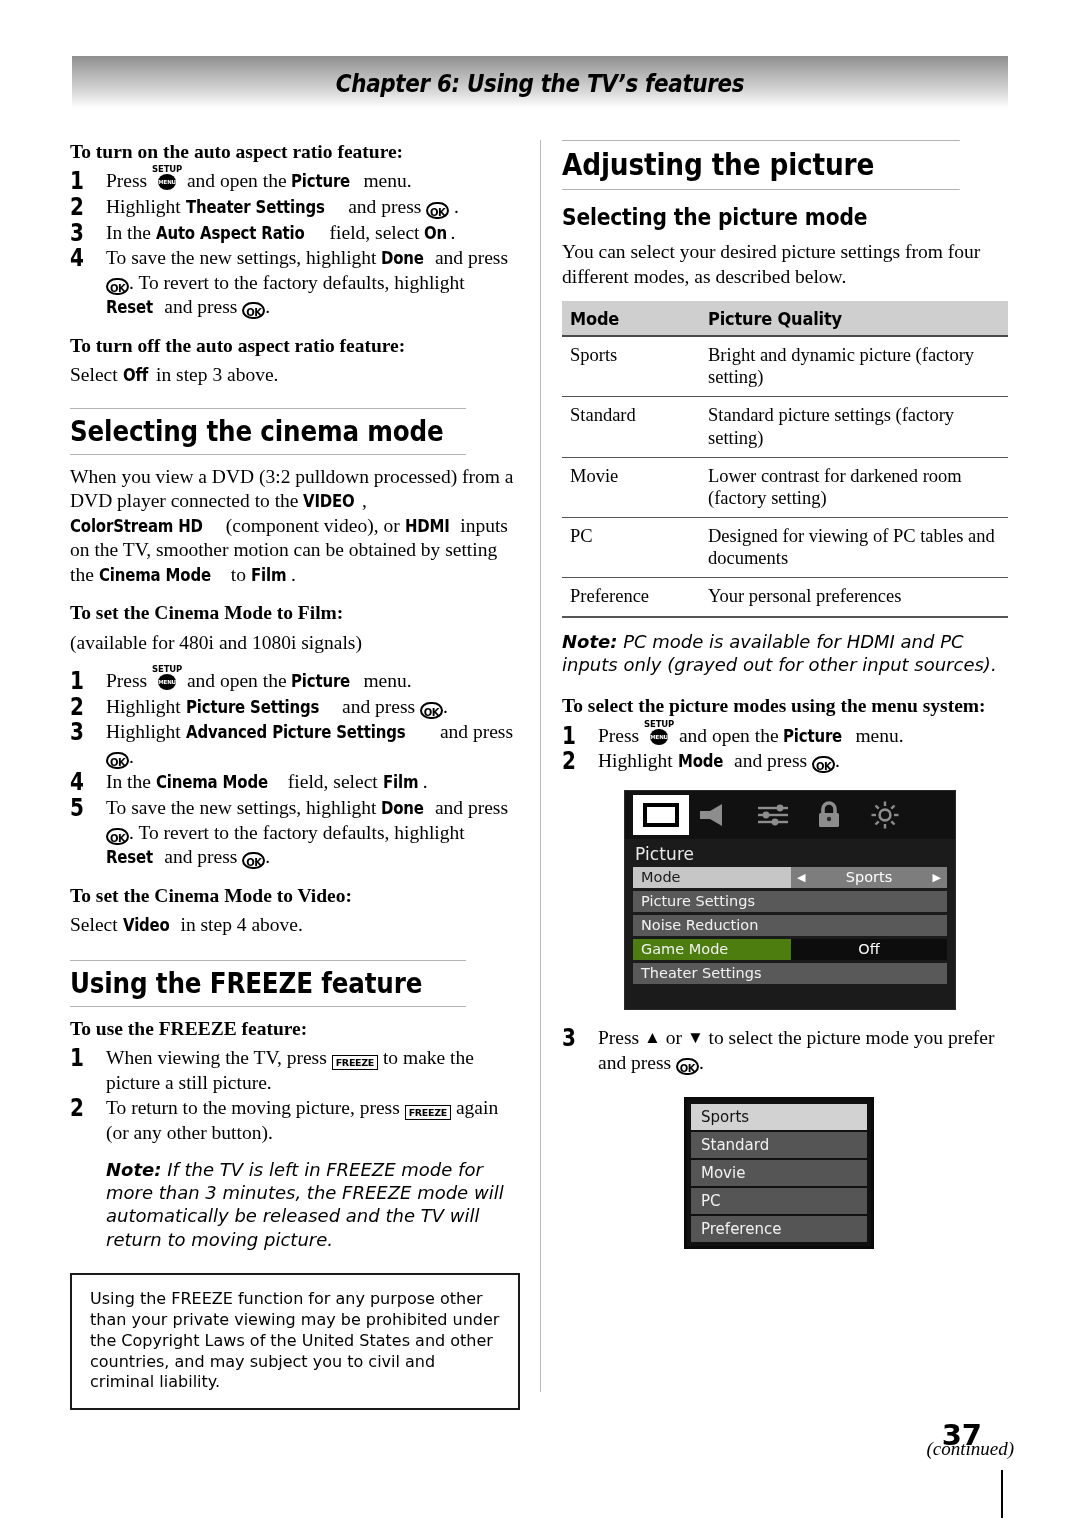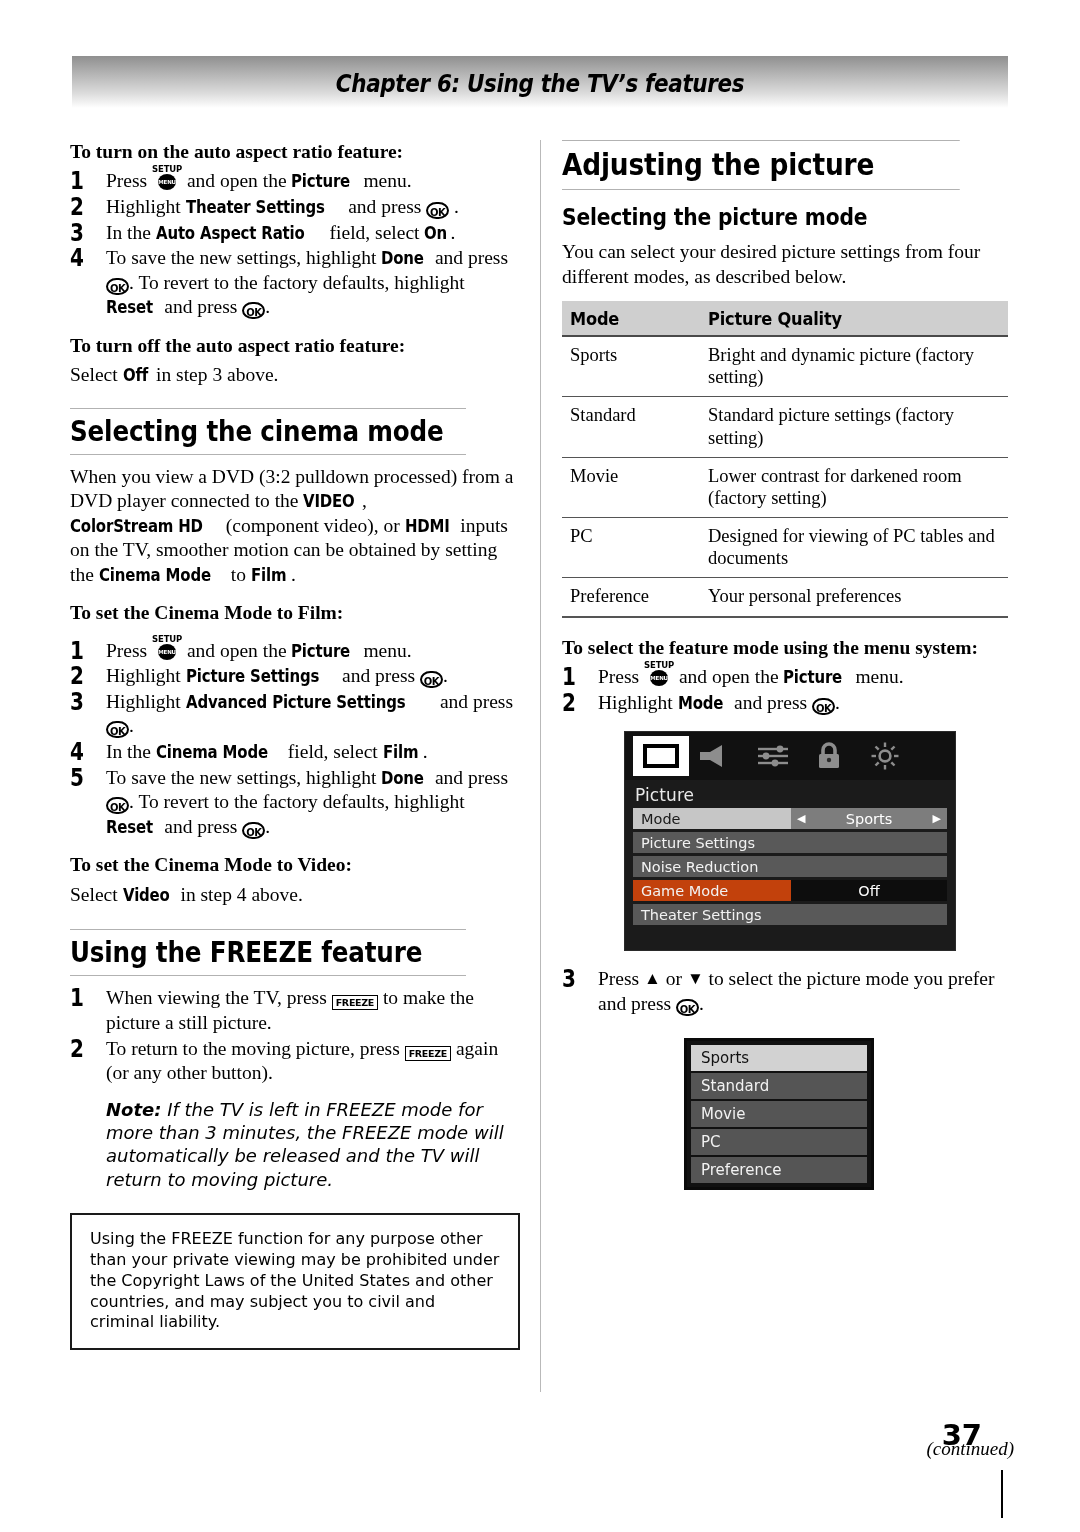--- a/index.html
+++ b/index.html
@@ -135,21 +135,21 @@
   .tv-iconbar{display:flex;align-items:center;height:48px;padding:0 8px;background:#111;}
   .tv-ic{width:56px;height:40px;display:flex;align-items:center;justify-content:center;}
   .tv-ic.sel{background:#fff;}
   .tv-title{
     color:#e9e9e9;font-size:17px;padding:5px 0 3px 10px;letter-spacing:0.1px;
   }
   .tv-rows{padding:0 8px;}
   .tv-row{display:flex;height:21px;margin-bottom:3px;font-size:14.5px;}
   .tv-row .lbl{
     display:flex;align-items:center;padding-left:8px;
-    background:#c2410c;color:#f2f2f2;flex:1 1 auto;
+    background:#4d7c0f;color:#f2f2f2;flex:1 1 auto;
   }
   .tv-row .lbl.hi{background:#c6c6c6;color:#1a1a1a;}
   .tv-row .val{
     display:flex;align-items:center;justify-content:center;position:relative;
     width:156px;flex:0 0 156px;background:#7d7d7d;color:#fff;
   }
   .tv-row .val.dark{background:#0d0d0d;}
   .tv-row .val .ar{position:absolute;font-size:11px;line-height:1;}
   .tv-row .val .ar.l{left:6px;}
   .tv-row .val .ar.r{right:6px;}
@@ -208,20 +208,21 @@
   </ol>
 
   <div class="bold-serif">To turn off the auto aspect ratio feature:</div>
   <p class="body"><span>Select </span><span class="ui">Off</span><span> in step 3 above.</span></p>
 
   <div class="sec-head" style="margin-top:20px">Selecting the cinema mode</div>
 
   <p class="body"><span>When you view a DVD (3:2 pulldown processed) from a DVD player connected to the </span><span class="ui">VIDEO</span><span>, </span><span class="ui">ColorStream HD</span><span> (component video), or </span><span class="ui">HDMI</span><span> inputs on the TV, smoother motion can be obtained by setting the </span><span class="ui">Cinema Mode</span><span> to </span><span class="ui">Film</span><span>.</span></p>
 
   <div class="bold-serif">To set the Cinema Mode to Film:</div>
+  <p class="body">(available for 480i and 1080i signals)</p>
 
   <ol class="steps" style="margin-top:14px">
     <li>
       <span class="num">1</span><span>Press </span><span class="key-setup"><span class="lbl">SETUP</span><span class="circ">MENU</span></span><span> and open the </span><span class="ui">Picture</span><span> menu.</span>
     </li>
     <li>
       <span class="num">2</span><span>Highlight </span><span class="ui">Picture Settings</span><span> and press </span><span class="key-ok">OK</span><span>.</span>
     </li>
     <li>
       <span class="num">3</span><span>Highlight </span><span class="ui">Advanced Picture Settings</span><span> and press </span><span class="key-ok">OK</span><span>.</span>
@@ -232,20 +233,21 @@
     <li>
       <span class="num">5</span><span>To save the new settings, highlight </span><span class="ui">Done</span><span> and press </span><span class="key-ok">OK</span><span>. To revert to the factory defaults, highlight </span><span class="ui">Reset</span><span> and press </span><span class="key-ok">OK</span><span>.</span>
     </li>
   </ol>
 
   <div class="bold-serif">To set the Cinema Mode to Video:</div>
   <p class="body"><span>Select </span><span class="ui">Video</span><span> in step 4 above.</span></p>
 
   <div class="sec-head" style="margin-top:22px">Using the FREEZE feature</div>
 
+  <div class="bold-serif" style="margin-top:8px">To use the FREEZE feature:</div>
 
   <ol class="steps">
     <li>
       <span class="num">1</span><span>When viewing the TV, press </span><span class="key-freeze">FREEZE</span><span> to make the picture a still picture.</span>
     </li>
     <li>
       <span class="num">2</span><span>To return to the moving picture, press </span><span class="key-freeze">FREEZE</span><span> again (or any other button).</span>
     </li>
   </ol>
 
@@ -286,22 +288,23 @@
         <td class="c1">PC</td>
         <td>Designed for viewing of PC tables and documents</td>
       </tr>
       <tr>
         <td class="c1">Preference</td>
         <td>Your personal preferences</td>
       </tr>
     </tbody>
   </table>
 
-
-  <div class="bold-serif" style="margin-top:18px">To select the feature mode using the menu system:</div>
+  <p class="note"><b>Note:</b><span> PC mode is available for HDMI and PC inputs only (grayed out for other input sources).</span></p>
+
+  <div class="bold-serif" style="margin-top:18px">To select the picture modes using the menu system:</div>
 
   <ol class="steps">
     <li>
       <span class="num">1</span><span>Press </span><span class="key-setup"><span class="lbl">SETUP</span><span class="circ">MENU</span></span><span> and open the </span><span class="ui">Picture</span><span> menu.</span>
     </li>
     <li>
       <span class="num">2</span><span>Highlight </span><span class="ui">Mode</span><span> and press </span><span class="key-ok">OK</span><span>.</span>
     </li>
   </ol>
 

